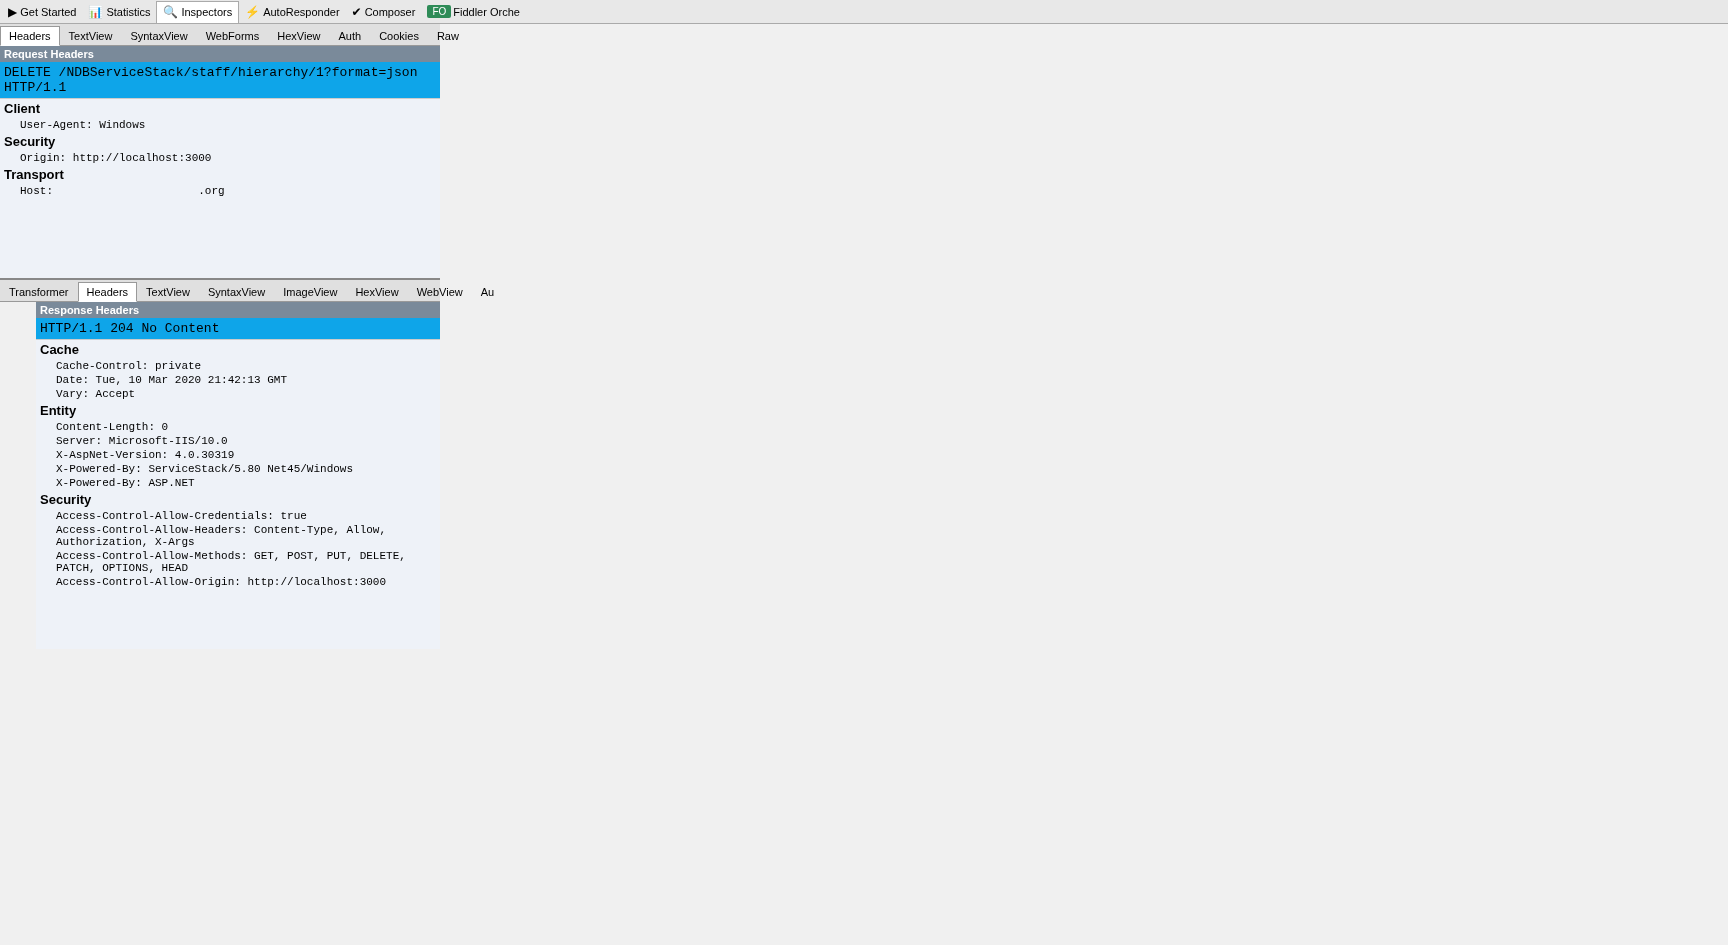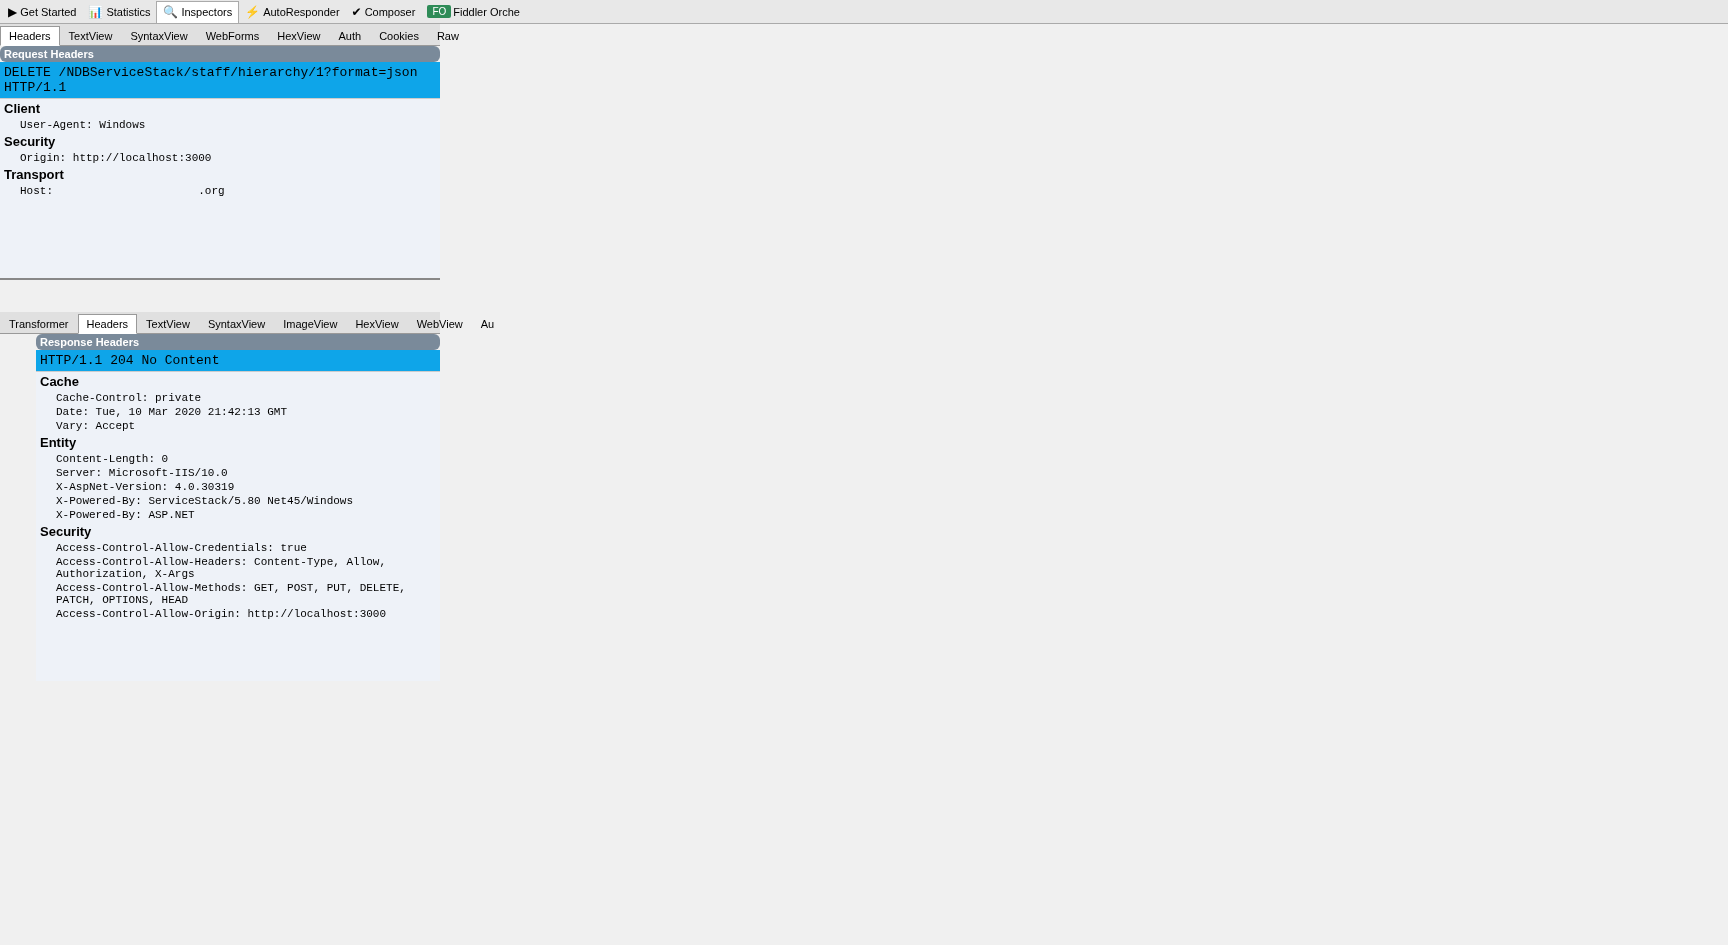--- a/index.html
+++ b/index.html
@@ -34,21 +34,20 @@
       border: 1px solid #aaa;
       border-bottom: none;
     }
 
     
     #main-area {
       display: flex;
       width: 440px;
       flex-direction: column;
       height: calc(945px - 24px);
-      gap: 32px;
     }
 
     
     #request-panel {
       flex: 0 0 auto;
       display: flex;
       flex-direction: column;
       border-bottom: 2px solid #888;
     }
 
@@ -80,21 +79,20 @@
       z-index: 1;
     }
 
     
     .section-header {
       background: #7a8a9a;
       color: #fff;
       padding: 2px 4px;
       font-weight: bold;
       font-size: 11px;
-      border-radius: 6px;
     }
 
     .request-line {
       padding: 3px 4px;
       font-family: 'Courier New', Courier, monospace;
       font-size: 13px;
       background: #0ea5e9;
       border-bottom: 1px solid #ccc;
     }
 

